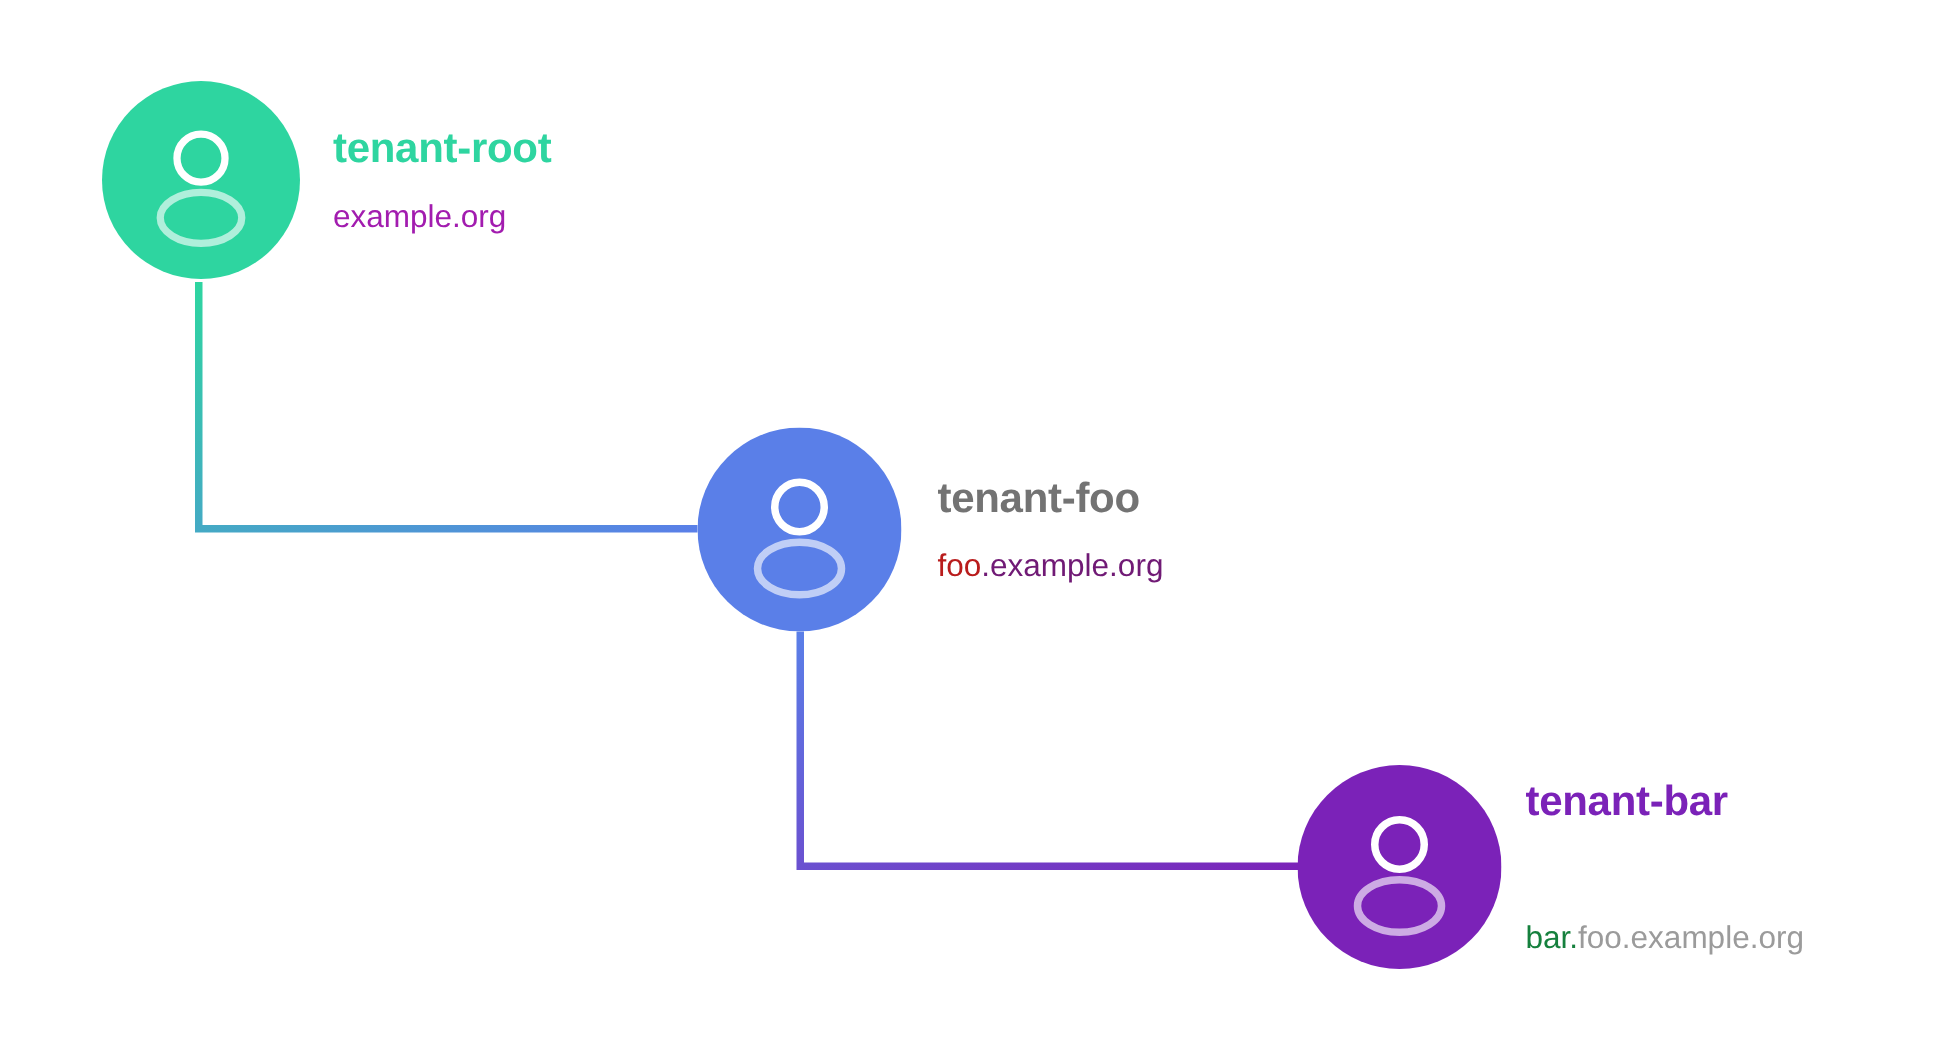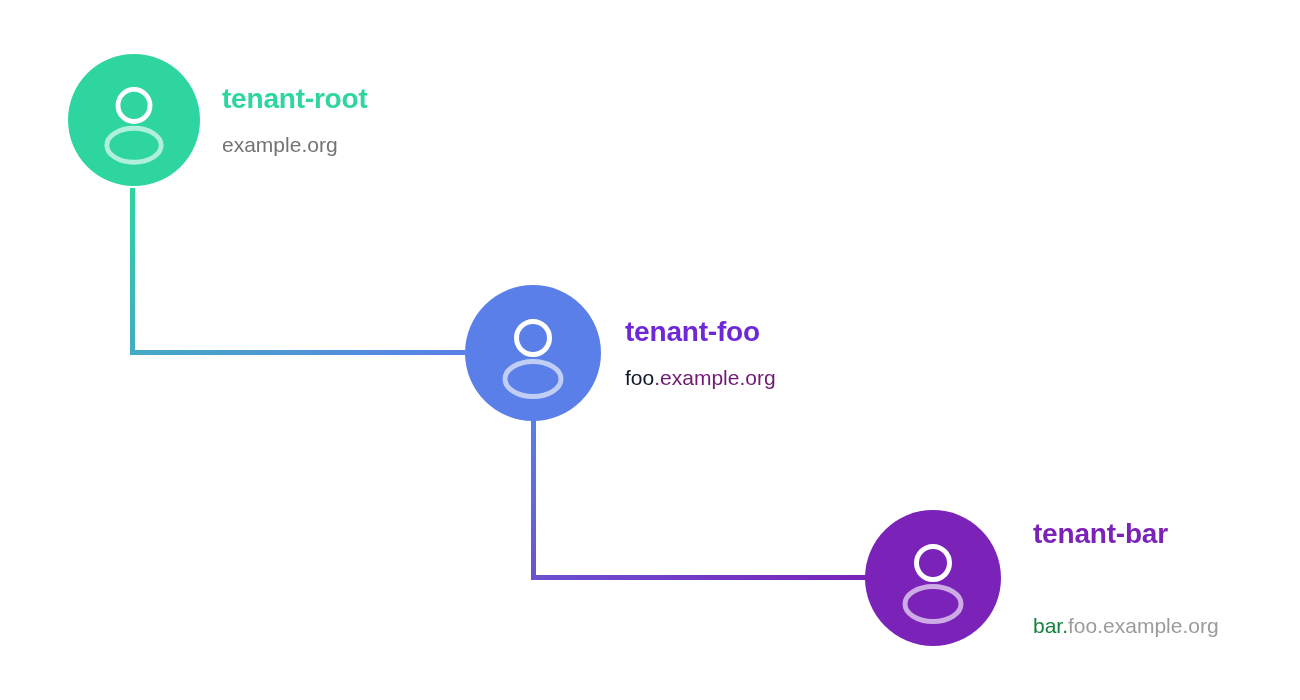--- a/index.html
+++ b/index.html
@@ -82,21 +82,21 @@
   #node-tenant-foo .node-text { margin-left: 24px; }
   #node-tenant-foo .node-title { font-size: 28px; margin-bottom: 20px; }
   #node-tenant-foo .node-subtitle { font-size: 21px; }
 
   
   #node-tenant-bar {
     left: 865px;
     top: 510px;
   }
   #node-tenant-bar .node-avatar { width: 136px; height: 136px; }
-  #node-tenant-bar .node-text { margin-left: 32px; gap: 46px; }
+  #node-tenant-bar .node-text { margin-left: 16px; gap: 46px; }
   #node-tenant-bar .node-title { font-size: 28px; margin-bottom: 20px; }
   #node-tenant-bar .node-subtitle { font-size: 21px; }
 </style>
 </head>
 <body>
 
 <div id="canvas" style="background: rgb(255, 255, 255); text-decoration: underline;">
 
   <svg id="edge-layer" viewBox="0 0 1300 700">
     <defs>
@@ -118,35 +118,35 @@
   <div class="node" id="node-tenant-root">
     <div class="node-avatar" id="avatar-tenant-root">
       <svg viewBox="0 0 136 136" width="100%" height="100%">
         <circle class="avatar-bg" cx="68" cy="68" r="68" fill="#2ED5A0"></circle>
         <circle cx="68" cy="53" r="16.5" fill="none" stroke="#ffffff" stroke-width="5"></circle>
         <ellipse cx="68" cy="94" rx="28" ry="17.5" fill="none" stroke="#ffffff" stroke-opacity="0.62" stroke-width="5"></ellipse>
       </svg>
     </div>
     <div class="node-text">
       <div class="node-title" id="title-tenant-root" style="color: rgb(46, 213, 160);">tenant-root</div>
-      <div class="node-subtitle"><span class="sub-strong" style="color: #737373; margin-top: 21px;">example.org</span><span class="sub-muted" style="color: rgb(155, 155, 155);"></span></div>
+      <div class="node-subtitle"><span class="sub-strong" style="color: #a21caf; margin-top: 21px;">example.org</span><span class="sub-muted" style="color: rgb(155, 155, 155);"></span></div>
     </div>
   </div>
 
   <div class="node" id="node-tenant-foo">
     <div class="node-avatar" id="avatar-tenant-foo">
       <svg viewBox="0 0 136 136" width="100%" height="100%">
         <circle class="avatar-bg" cx="68" cy="68" r="68" fill="#5A7FE8"></circle>
         <circle cx="68" cy="53" r="16.5" fill="none" stroke="#ffffff" stroke-width="5"></circle>
         <ellipse cx="68" cy="94" rx="28" ry="17.5" fill="none" stroke="#ffffff" stroke-opacity="0.62" stroke-width="5"></ellipse>
       </svg>
     </div>
     <div class="node-text">
-      <div class="node-title" id="title-tenant-foo" style="color: #6d28d9;">tenant-foo</div>
-      <div class="node-subtitle"><span class="sub-strong" style="color: #0f172a;">foo</span><span class="sub-muted" style="color: #701a75;">.example.org</span></div>
+      <div class="node-title" id="title-tenant-foo" style="color: #737373;">tenant-foo</div>
+      <div class="node-subtitle"><span class="sub-strong" style="color: #b91c1c;">foo</span><span class="sub-muted" style="color: #701a75;">.example.org</span></div>
     </div>
   </div>
 
   <div class="node" id="node-tenant-bar">
     <div class="node-avatar" id="avatar-tenant-bar">
       <svg viewBox="0 0 136 136" width="100%" height="100%">
         <circle class="avatar-bg" cx="68" cy="68" r="68" fill="#7B22B8"></circle>
         <circle cx="68" cy="53" r="16.5" fill="none" stroke="#ffffff" stroke-width="5"></circle>
         <ellipse cx="68" cy="94" rx="28" ry="17.5" fill="none" stroke="#ffffff" stroke-opacity="0.62" stroke-width="5"></ellipse>
       </svg>

